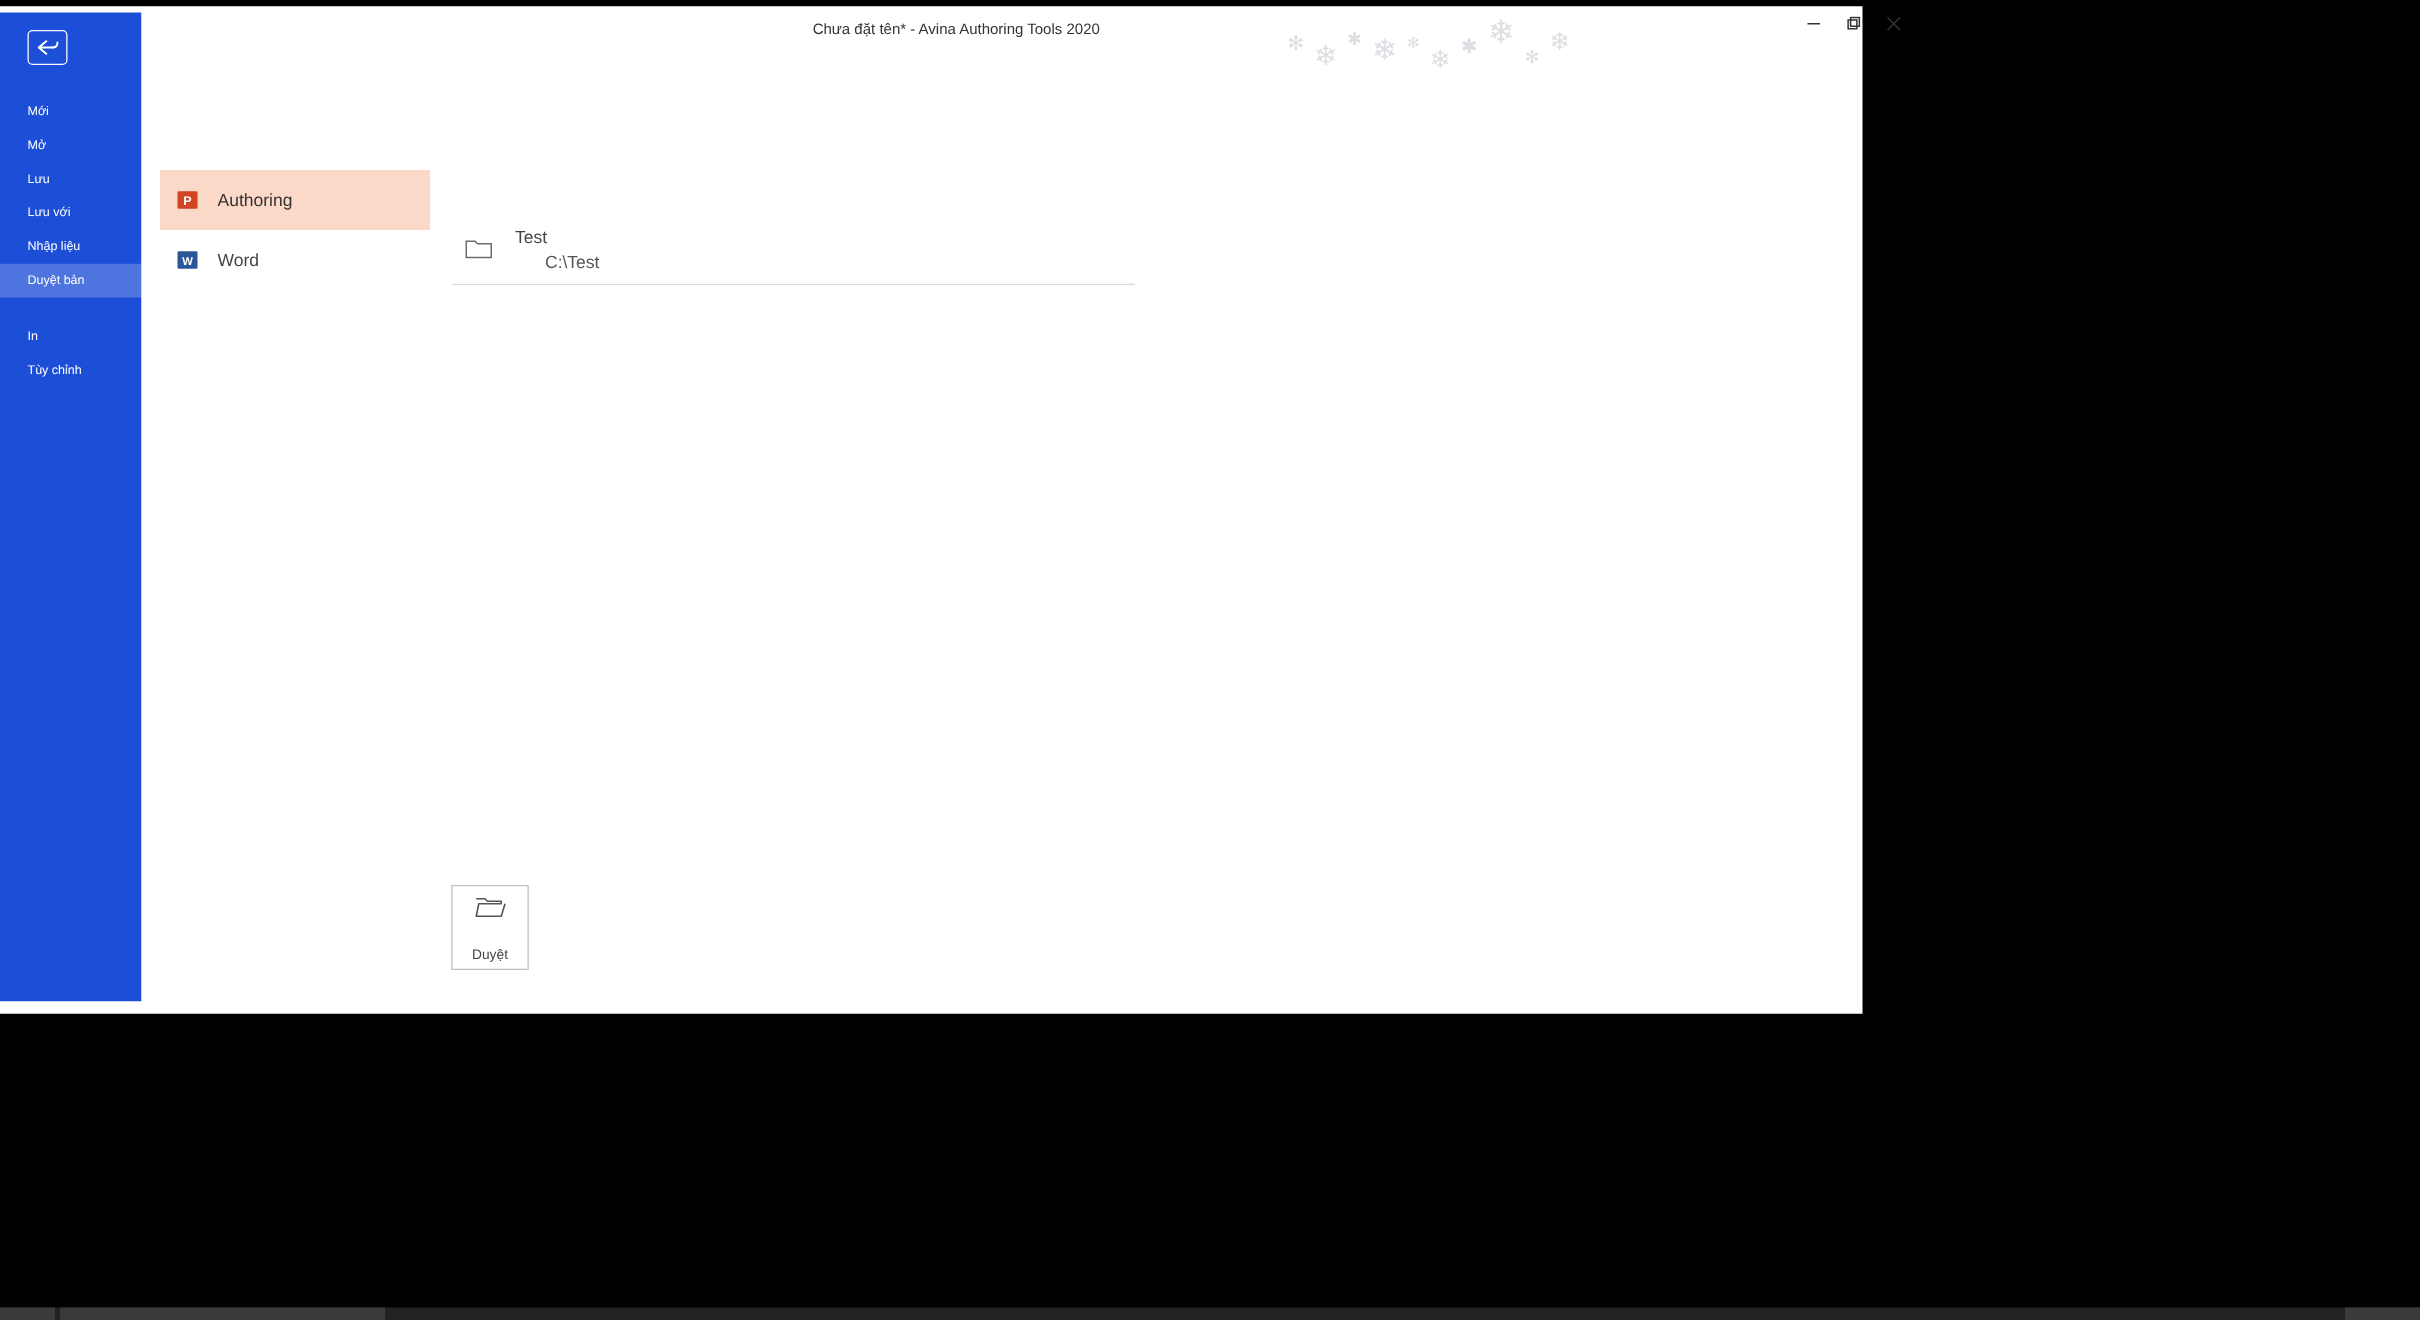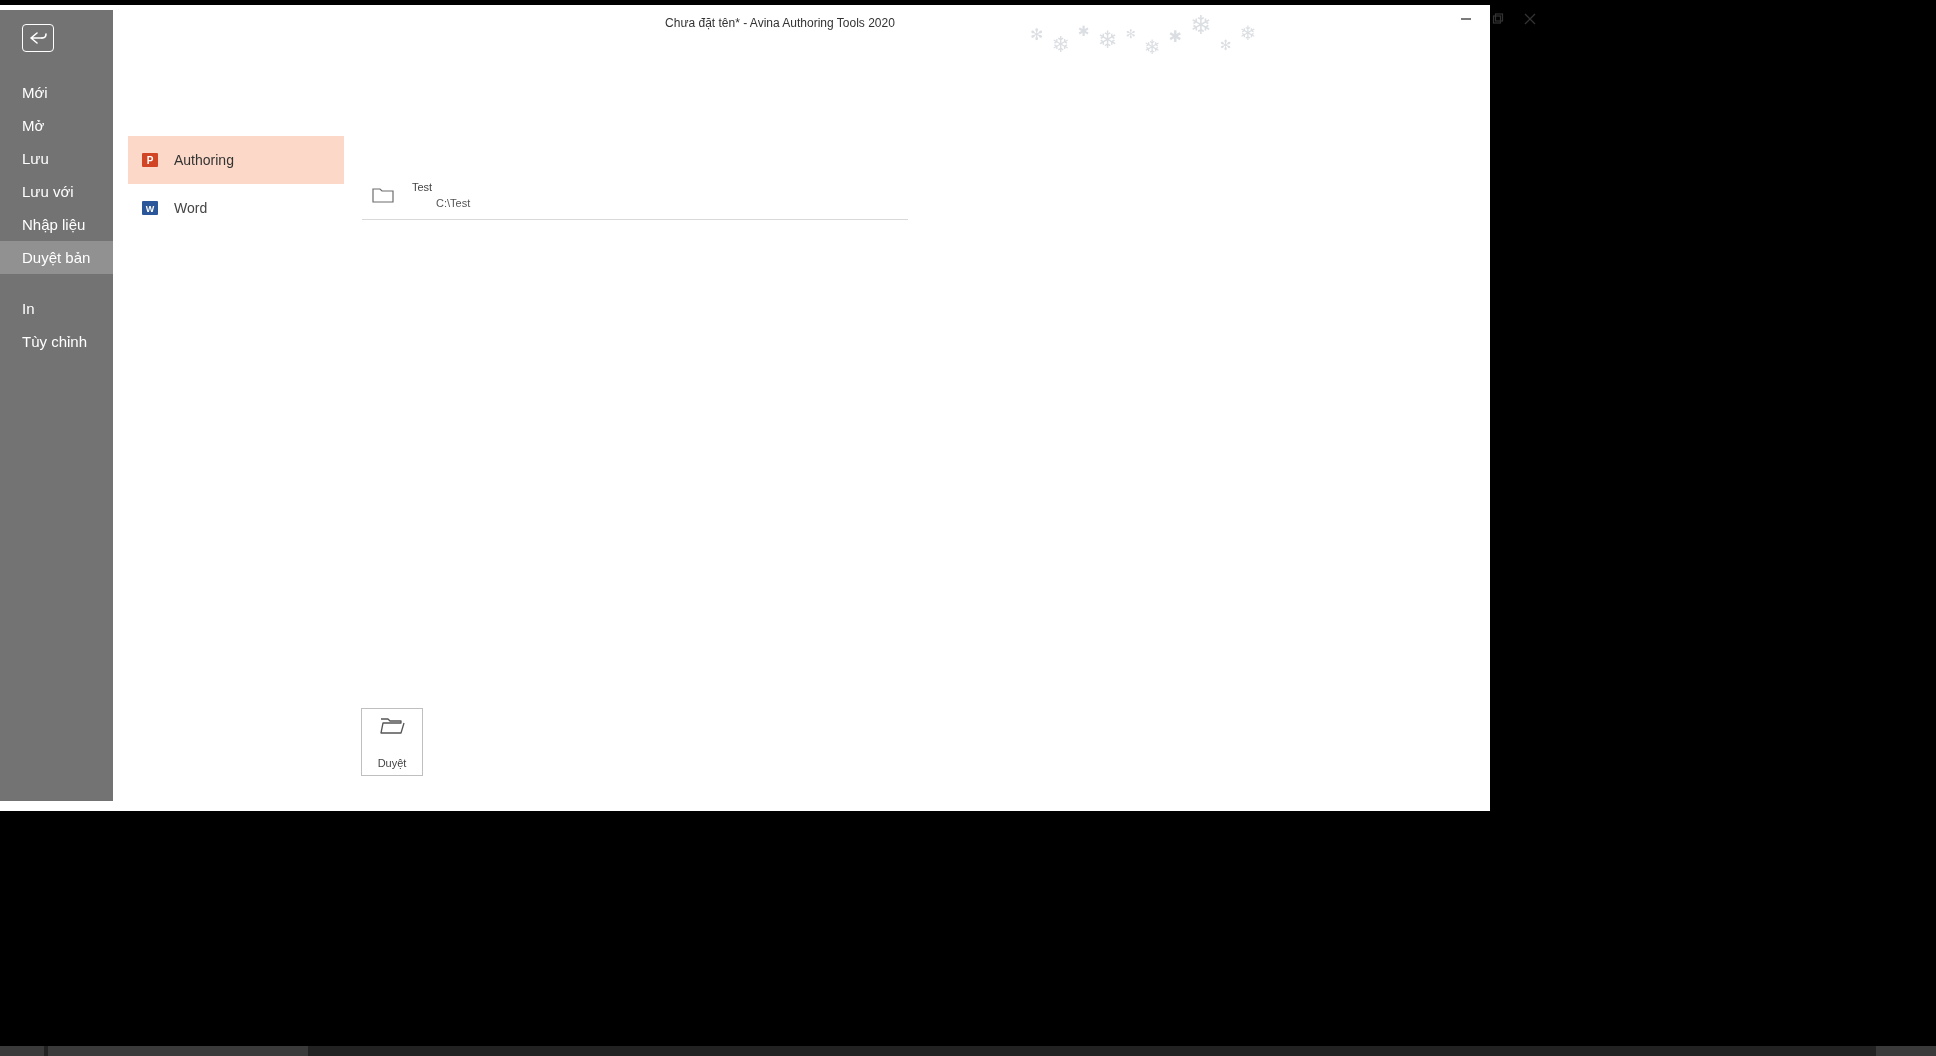--- a/index.html
+++ b/index.html
@@ -11,21 +11,20 @@
     background: #fff;
     display: flex;
     flex-direction: column;
   }
   
   .titlebar {
     position: absolute; top: 5px; left: 0; width: 1530px; height: 25px;
     display: flex; align-items: center; justify-content: center;
     font-size: 12px; color: #333;
     z-index: 20;
-    margin-left: 15px;
   }
   .titlebar-text { pointer-events: none; }
   .win-controls {
     position: absolute; right: 6px; top: 0;
     display: flex; gap: 14px; align-items: center;
   }
   .win-btn {
     width: 18px; height: 18px; display: flex; align-items: center; justify-content: center;
     color: #333; cursor: pointer;
   }
@@ -33,23 +32,23 @@
   .snow {
     position: absolute; top: 5px; right: 60px; width: 400px; height: 50px;
     opacity: 0.35; pointer-events: none; color: #9aa3ad;
     font-size: 20px; letter-spacing: 8px; white-space: nowrap;
     overflow: hidden;
   }
   .snow span { display:inline-block; transform: translateY(var(--dy,0)); font-size: var(--fs,18px);}
   
   .sidebar {
     position: absolute; left: 0; top: 5px; width: 113px; bottom: 10px;
-    background: #737373;
+    background: #1d4ed8;
     color: #fff;
-    font-size: 15px;
+    font-size: 10px;
     padding-top: 14px;
   }
   .back-arrow {
     width: 32px; height: 28px; margin-left: 22px; margin-bottom: 24px;
     display:flex; align-items:center; justify-content:center;
     border: 1.5px solid #fff; border-radius: 4px; cursor:pointer;
   }
   .sb-item {
     padding: 8px 14px 8px 22px; cursor: pointer; white-space: nowrap;
   }
@@ -68,21 +67,21 @@
   
   .dest-list {
     position: absolute; left: 362px; top: 170px; width: 546px;
   }
   .dest-row {
     display:flex; align-items:center; gap: 18px;
     padding: 6px 6px 10px 10px;
     border-bottom: 1px solid #d9d9d9; cursor:pointer;
   }
   .dest-folder-icon { width: 22px; height: 18px; }
-  .dest-texts { display:flex; flex-direction:column; gap:4px; font-size:11px; color:#444;}
+  .dest-texts { display:flex; flex-direction:column; gap:4px; font-size:14px; color:#444;}
   .dest-path { color:#555;margin-left:24px; }
   
   .browse-btn {
     position:absolute; left: 361px; bottom: 35px;
     width: 62px; height: 68px;
     border:1px solid #bfbfbf; background:#fff;
     display:flex; flex-direction:column; align-items:center; justify-content:center;
     gap:20px; cursor:pointer; font-size:11px; color:#444;
   }
   

